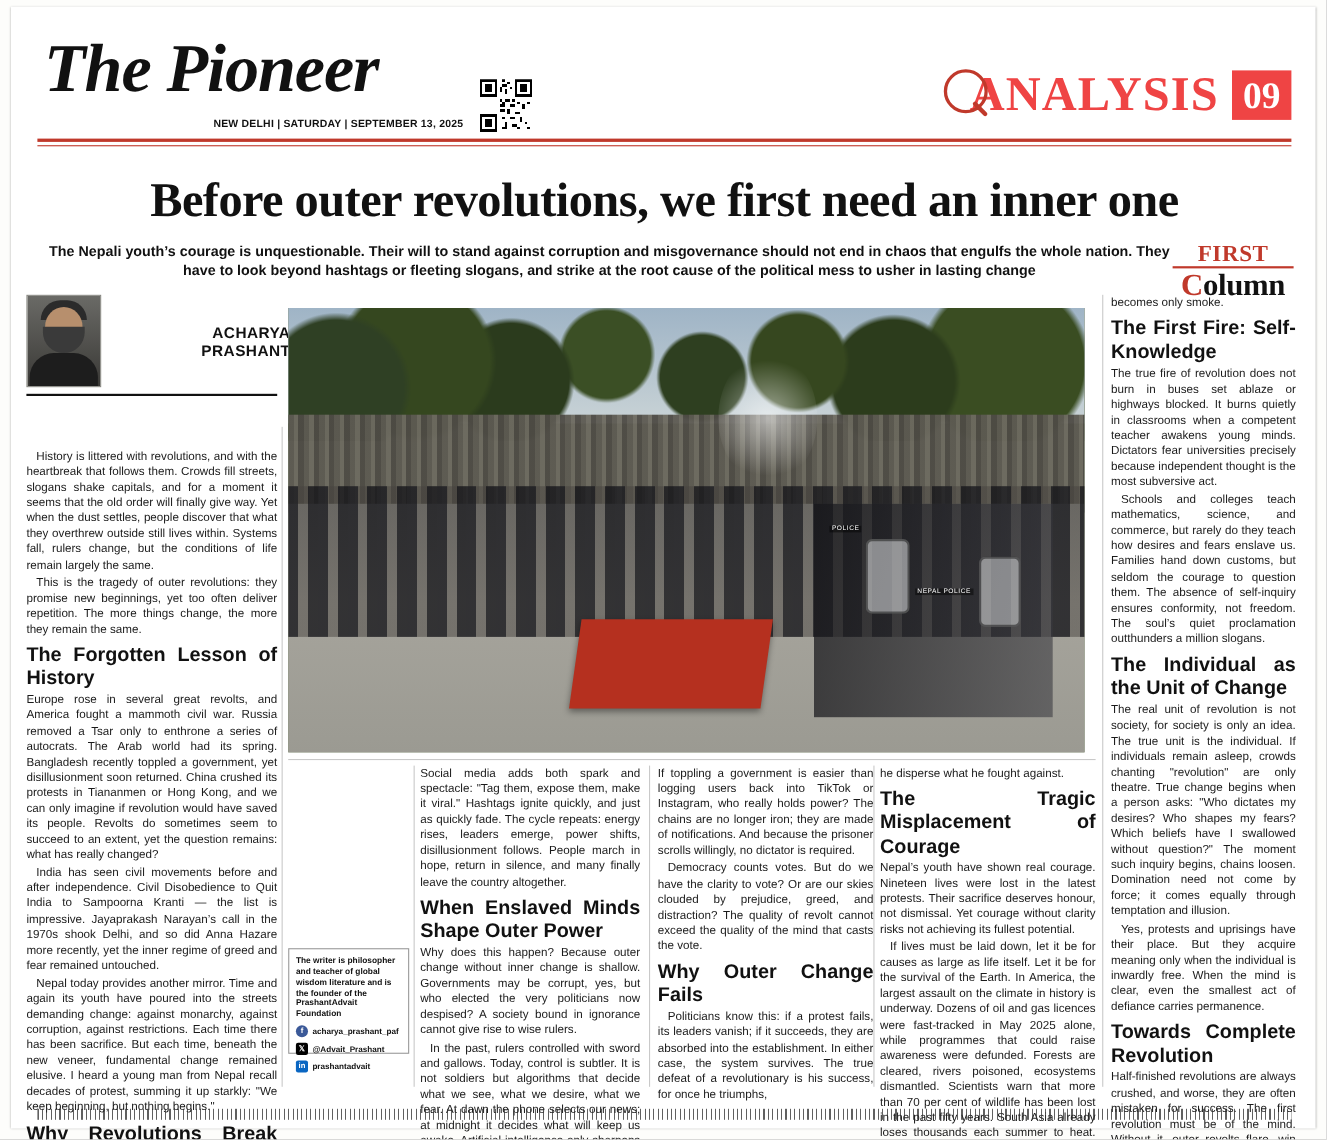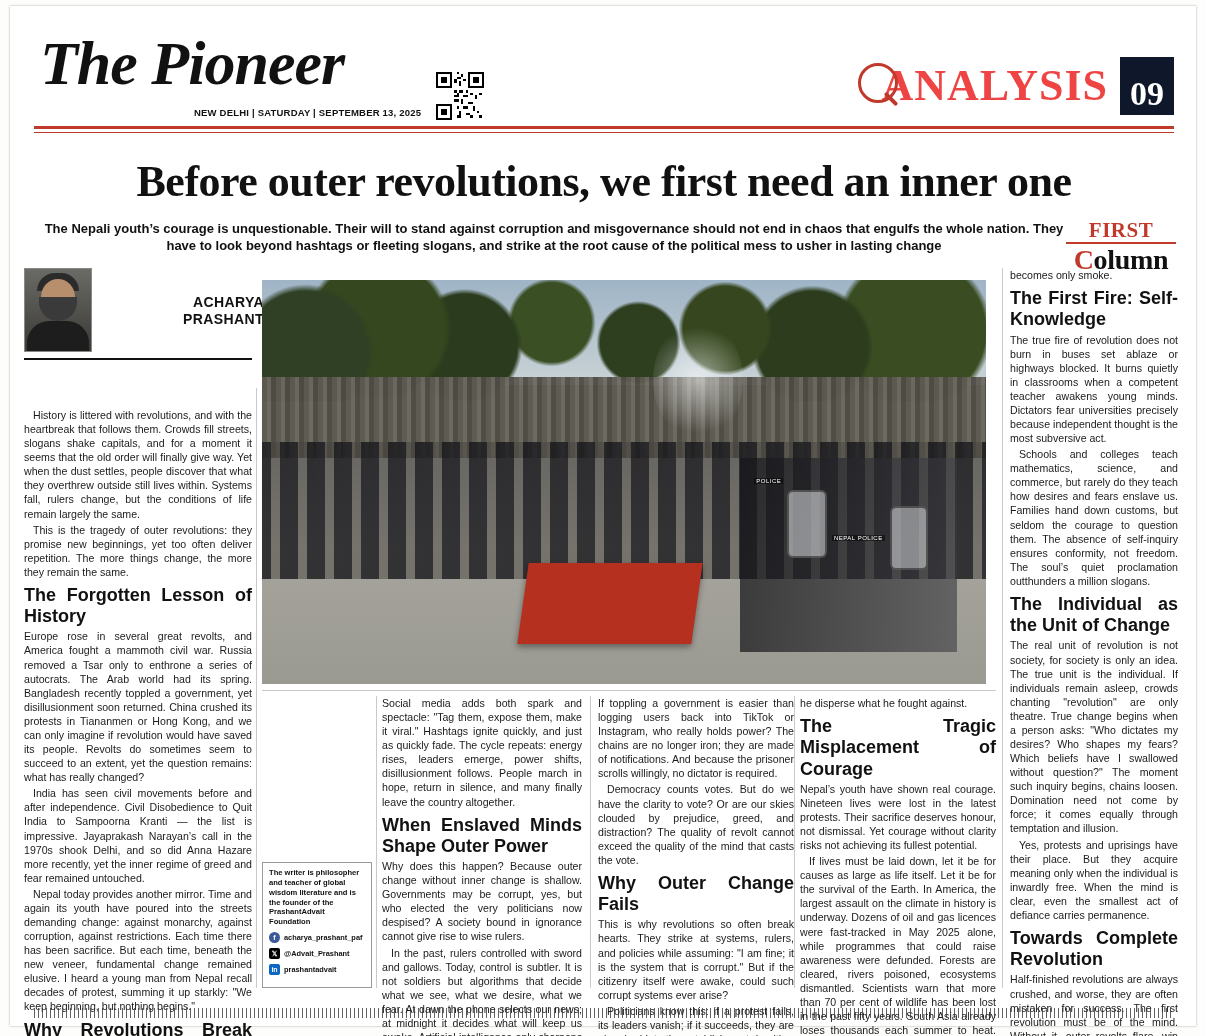--- a/index.html
+++ b/index.html
@@ -32,22 +32,22 @@
   }
   .magnifier .handle{
     position:absolute;left:27px;top:28px;width:17px;height:4px;background:#c0392b;
     transform:rotate(45deg);transform-origin:left center;border-radius:2px;
   }
   .analysis-text{
     font-family:"Liberation Serif", serif;font-size:44px;font-weight:bold;
     letter-spacing:1px;color:#ef4444;line-height:1;margin-left:-24px;
   }
   .page-num{
-    background:#0f172a;color:#fff;font-family:"Liberation Serif", serif;font-weight:bold;
-    font-size:34px;padding:20px 10px 4px;margin-left:12px;line-height:1;
+    background:#ef4444;color:#fff;font-family:"Liberation Serif", serif;font-weight:bold;
+    font-size:34px;padding:7px 10px 4px;margin-left:12px;line-height:1;
   }
   .rule-red{position:absolute;left:24px;top:120px;width:1140px;height:3px;background:#c0392b;}
   .rule-thin{position:absolute;left:24px;top:126px;width:1140px;height:1px;background:#c0392b;}
 
   
   .headline{
     position:absolute;left:24px;top:150px;width:1140px;text-align:center;
     font-family:"Liberation Serif", serif;font-weight:bold;font-size:44px;color:#111;
     letter-spacing:-.5px;
   }
@@ -154,21 +154,21 @@
     position:absolute;right:28%;top:49%;font-size:6px;color:#fff;background:rgba(0,0,0,.45);
     padding:0 2px;letter-spacing:.5px;
   }
   .photo .label2{
     position:absolute;right:14%;top:63%;font-size:6px;color:#fff;background:rgba(0,0,0,.45);
     padding:0 2px;letter-spacing:.5px;
   }
 
   
   .writerbox{
-    position:absolute;left:252px;top:856px;width:110px;height:126px;border:1px solid #999;
+    position:absolute;left:252px;top:856px;width:110px;height:96px;border:1px solid #999;
     box-sizing:border-box;padding:5px 6px;font-size:7.6px;line-height:1.3;color:#111;
   }
   .writerbox .bio{font-weight:bold;}
   .social{display:flex;align-items:center;margin-top:5px;gap:4px;}
   .social .ic{
     width:11px;height:11px;border-radius:50%;background:#111;color:#fff;font-size:7px;
     display:flex;align-items:center;justify-content:center;flex:0 0 auto;font-weight:bold;
   }
   .social .ic.fb{background:#3b5998;}
   .social .ic.x{background:#000;border-radius:2px;}
@@ -314,21 +314,20 @@
     <div class="col" id="col2">
         <p class="first">Social media adds both spark and spectacle: "Tag them, expose them, make it viral." Hashtags ignite quickly, and just as quickly fade. The cycle repeats: energy rises, leaders emerge, power shifts, disillusionment follows. People march in hope, return in silence, and many finally leave the country altogether.</p>
         <h3 class="sub">When Enslaved Minds Shape Outer Power</h3>
         <p class="first">Why does this happen? Because outer change without inner change is shallow. Governments may be corrupt, yes, but who elected the very politicians now despised? A society bound in ignorance cannot give rise to wise rulers.</p>
         <p class="">In the past, rulers controlled with sword and gallows. Today, control is subtler. It is not soldiers but algorithms that decide what we see, what we desire, what we fear. At dawn the phone selects our news; at midnight it decides what will keep us awake. Artificial intelligence only sharpens the grip.</p>
       </div>
     <div class="col" id="col3">
         <p class="first">If toppling a government is easier than logging users back into TikTok or Instagram, who really holds power? The chains are no longer iron; they are made of notifications. And because the prisoner scrolls willingly, no dictator is required.</p>
         <p class="">Democracy counts votes. But do we have the clarity to vote? Or are our skies clouded by prejudice, greed, and distraction? The quality of revolt cannot exceed the quality of the mind that casts the vote.</p>
         <h3 class="sub">Why Outer Change Fails</h3>
-        <p class="first">This is why revolutions so often break hearts. They strike at systems, rulers, and policies while assuming: "I am fine; it is the system that is corrupt." But if the citizenry itself were awake, could such corrupt systems ever arise?</p>
         <p class="">Politicians know this: if a protest fails, its leaders vanish; if it succeeds, they are absorbed into the establishment. In either case, the system survives. The true defeat of a revolutionary is his success, for once he triumphs,</p>
       </div>
     <div class="col" id="col4">
         <p class="first">he disperse what he fought against.</p>
         <h3 class="sub">The Tragic Misplacement of Courage</h3>
         <p class="first">Nepal’s youth have shown real courage. Nineteen lives were lost in the latest protests. Their sacrifice deserves honour, not dismissal. Yet courage without clarity risks not achieving its fullest potential.</p>
         <p class="">If lives must be laid down, let it be for causes as large as life itself. Let it be for the survival of the Earth. In America, the largest assault on the climate in history is underway. Dozens of oil and gas licences were fast-tracked in May 2025 alone, while programmes that could raise awareness were defunded. Forests are cleared, rivers poisoned, ecosystems dismantled. Scientists warn that more than 70 per cent of wildlife has been lost in the past fifty years. South Asia already loses thousands each summer to heat. And yet there are no uprisings that refuse to disperse until the planet is secured.</p>
         <p class="">Anger is fuel, but fuel without direction</p>
       </div>
     <div class="col" id="col5">

